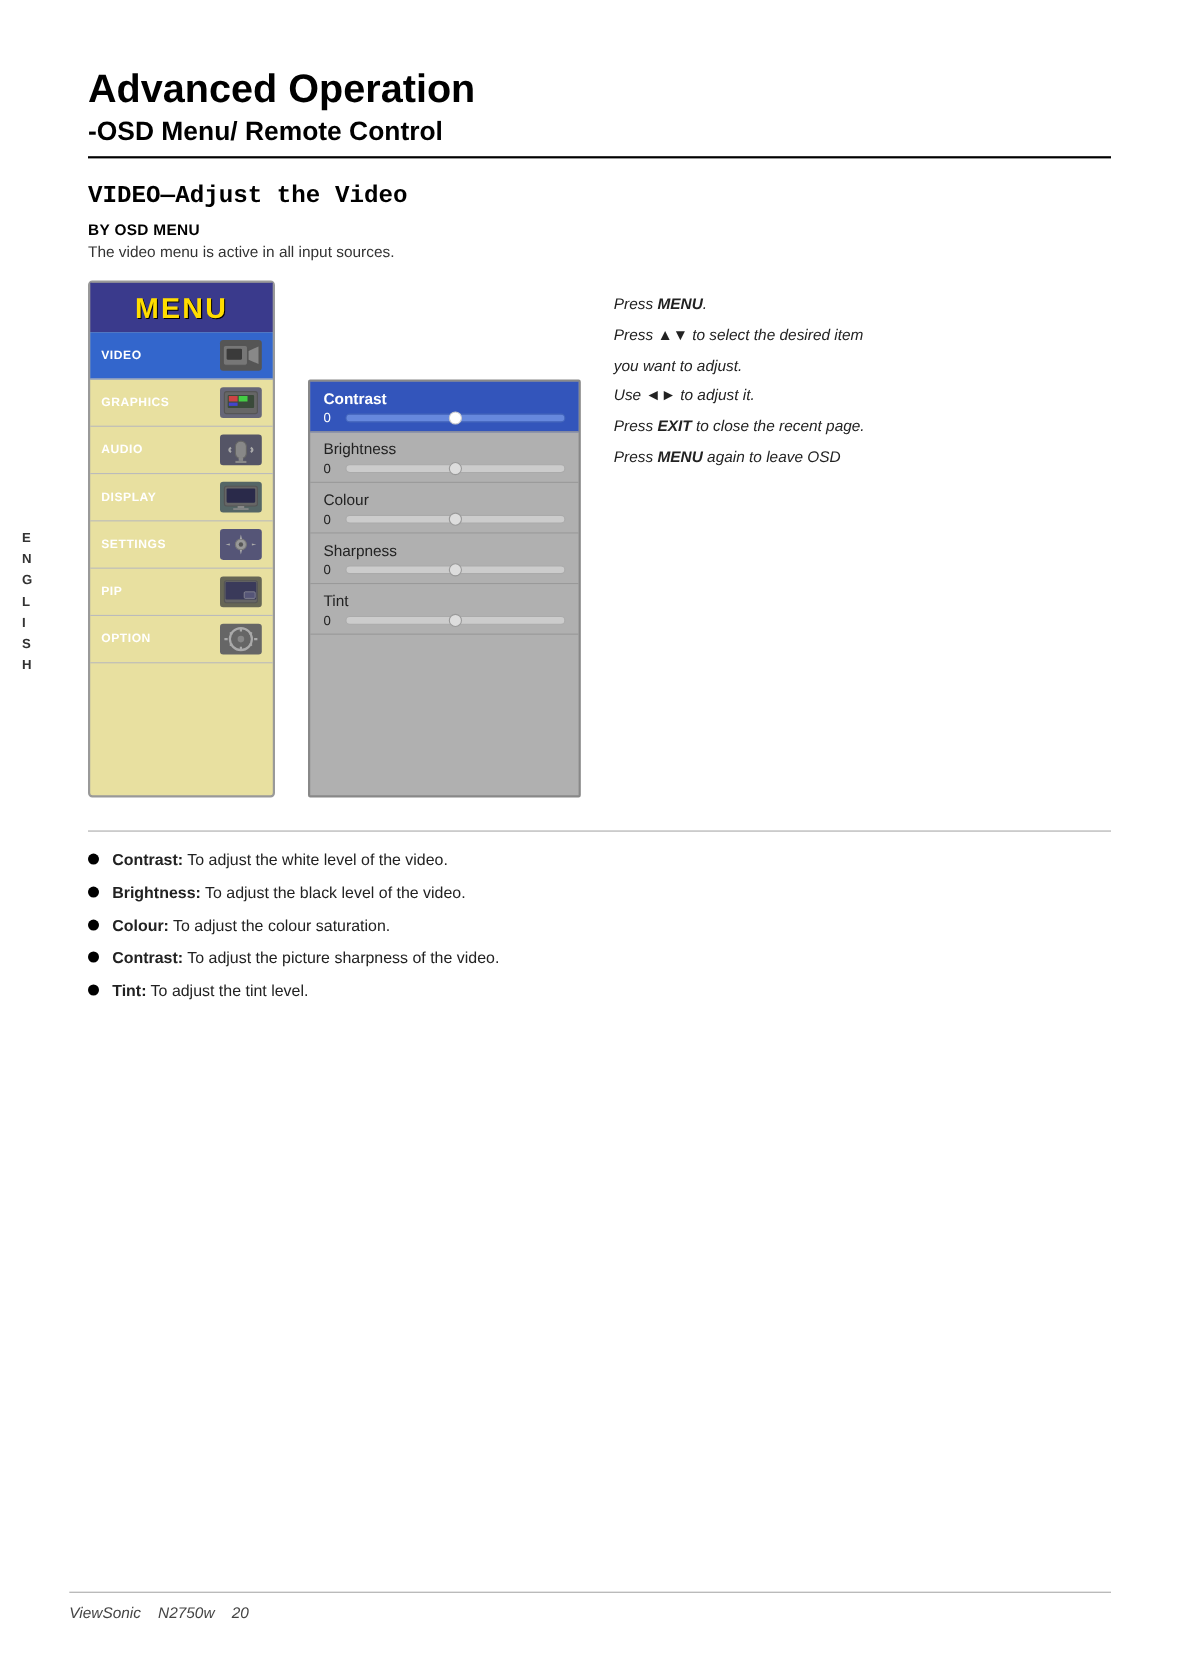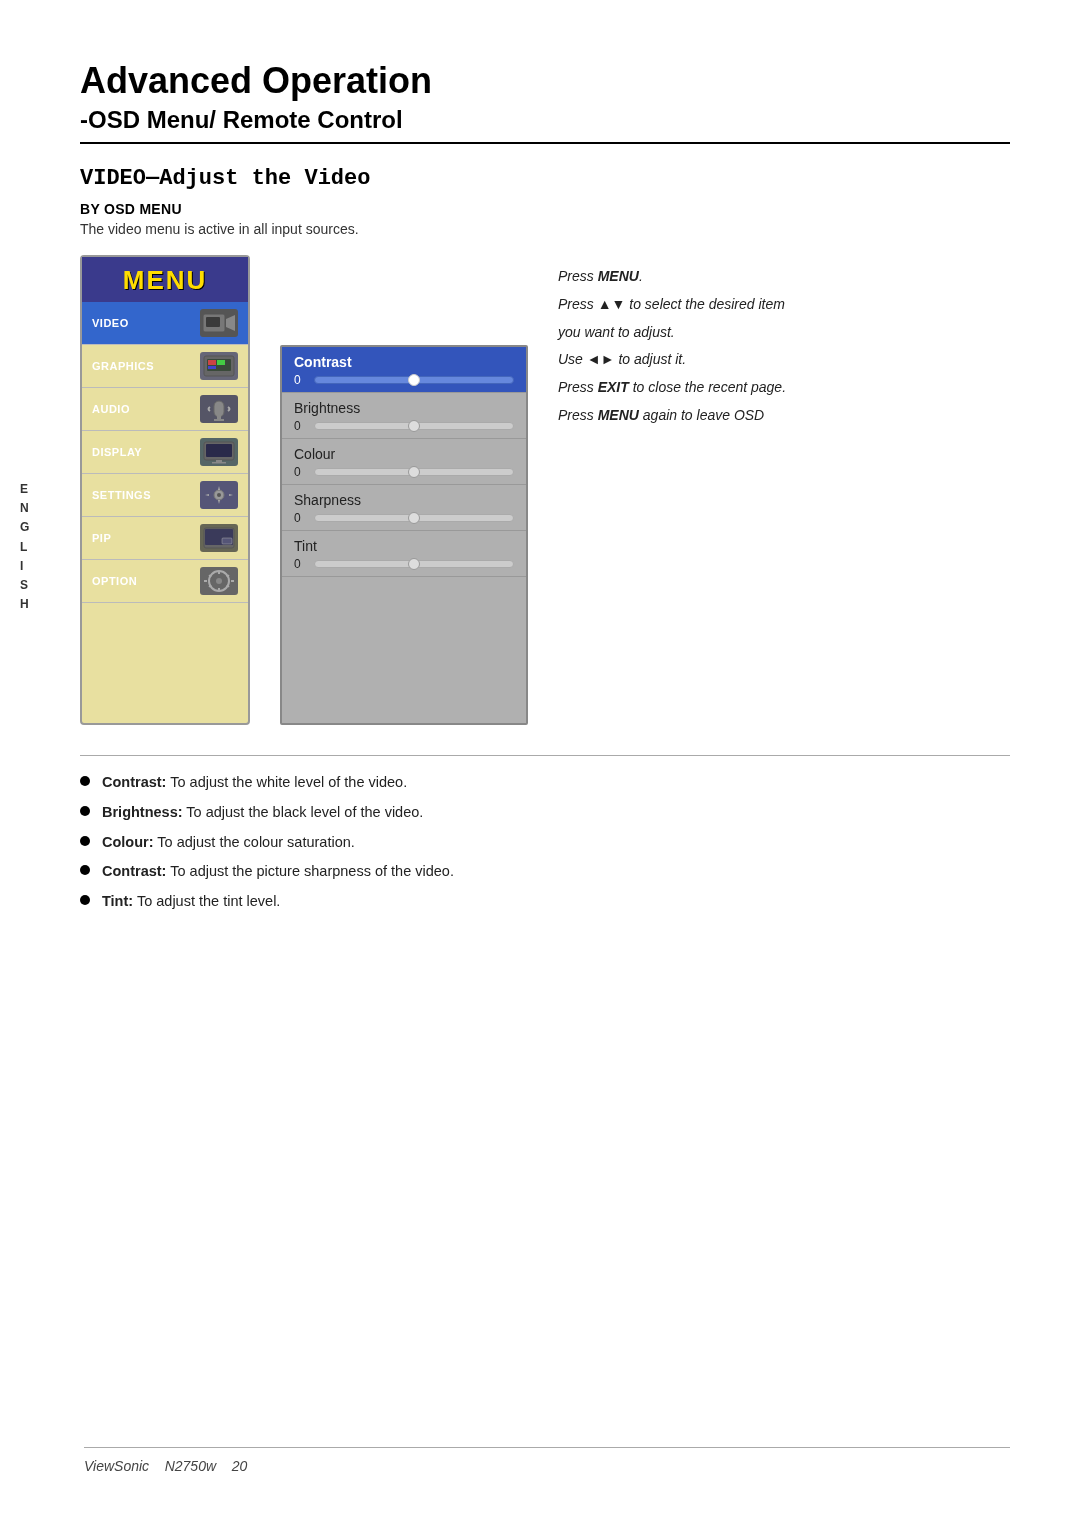--- a/index.html
+++ b/index.html
@@ -230,21 +230,21 @@
       border-radius: 50%;
       margin-top: 4px;
       margin-right: 12px;
       flex-shrink: 0;
     }
 
     
     .footer {
       position: absolute;
       bottom: 50px;
-      left: 84px;
+      left: 63px;
       right: 70px;
       border-top: 1px solid #aaa;
       padding-top: 10px;
       display: flex;
       align-items: center;
       gap: 30px;
     }
     .footer-text {
       font-size: 14px;
       font-style: italic;

